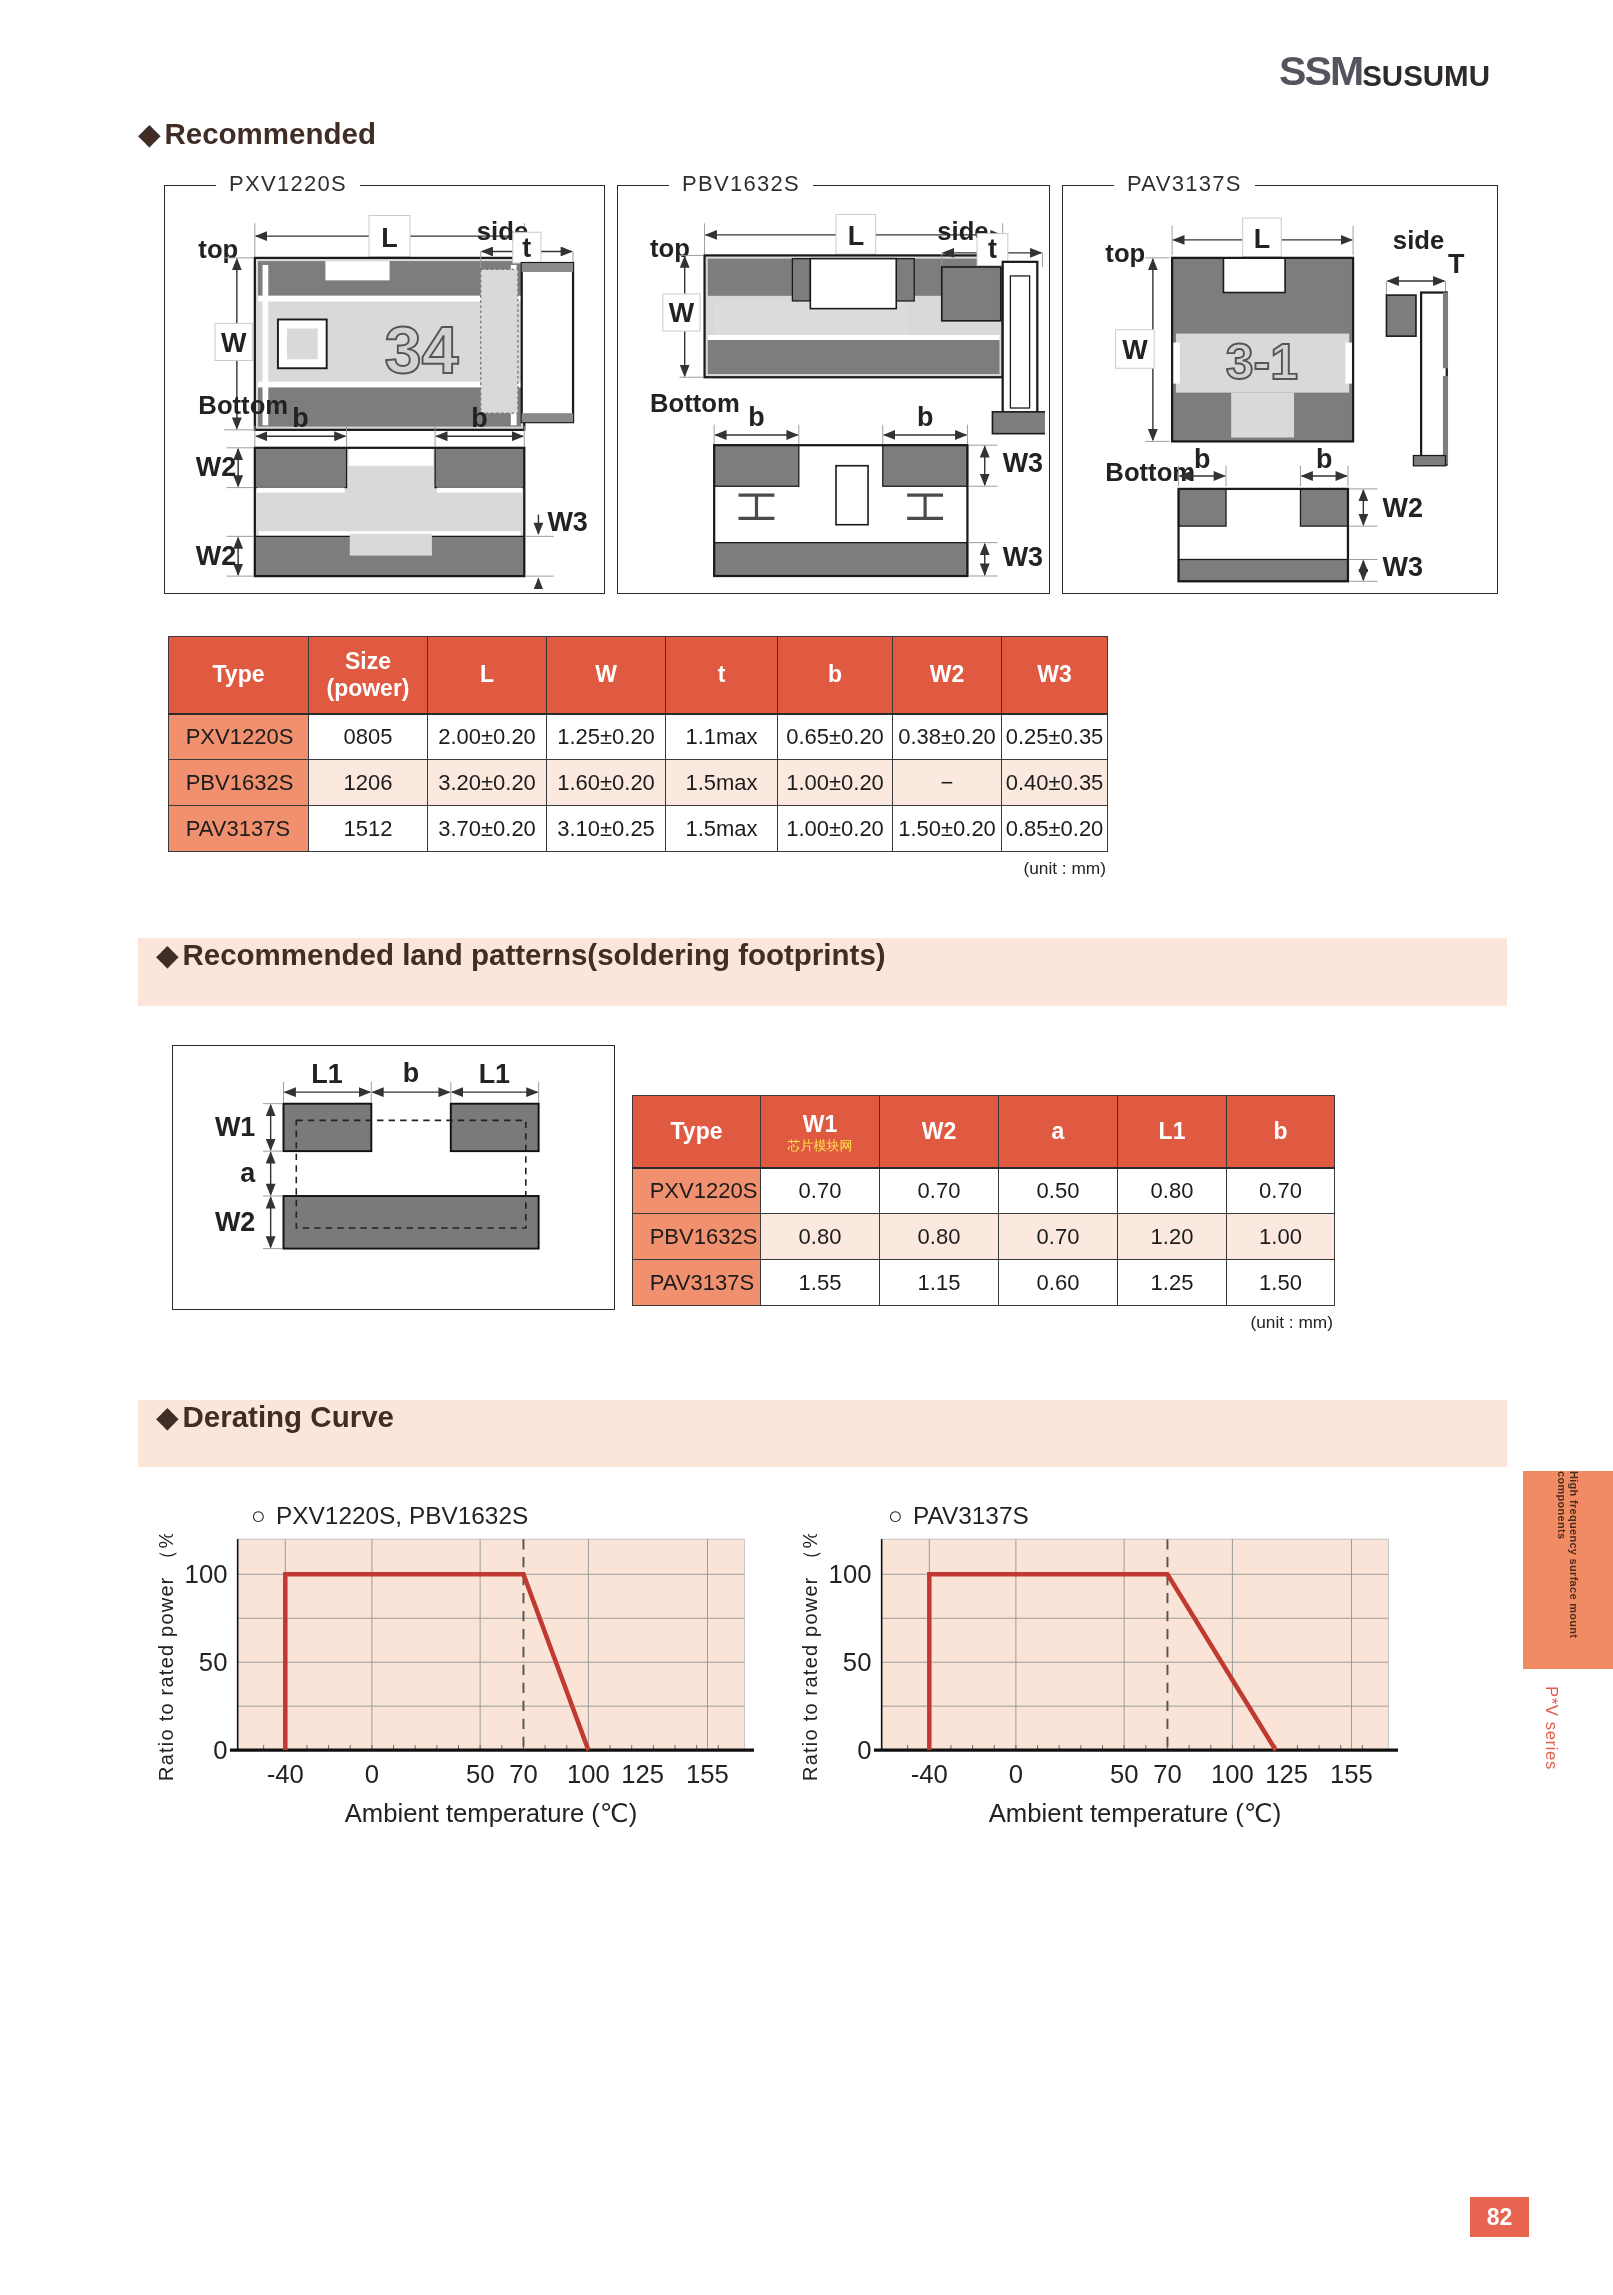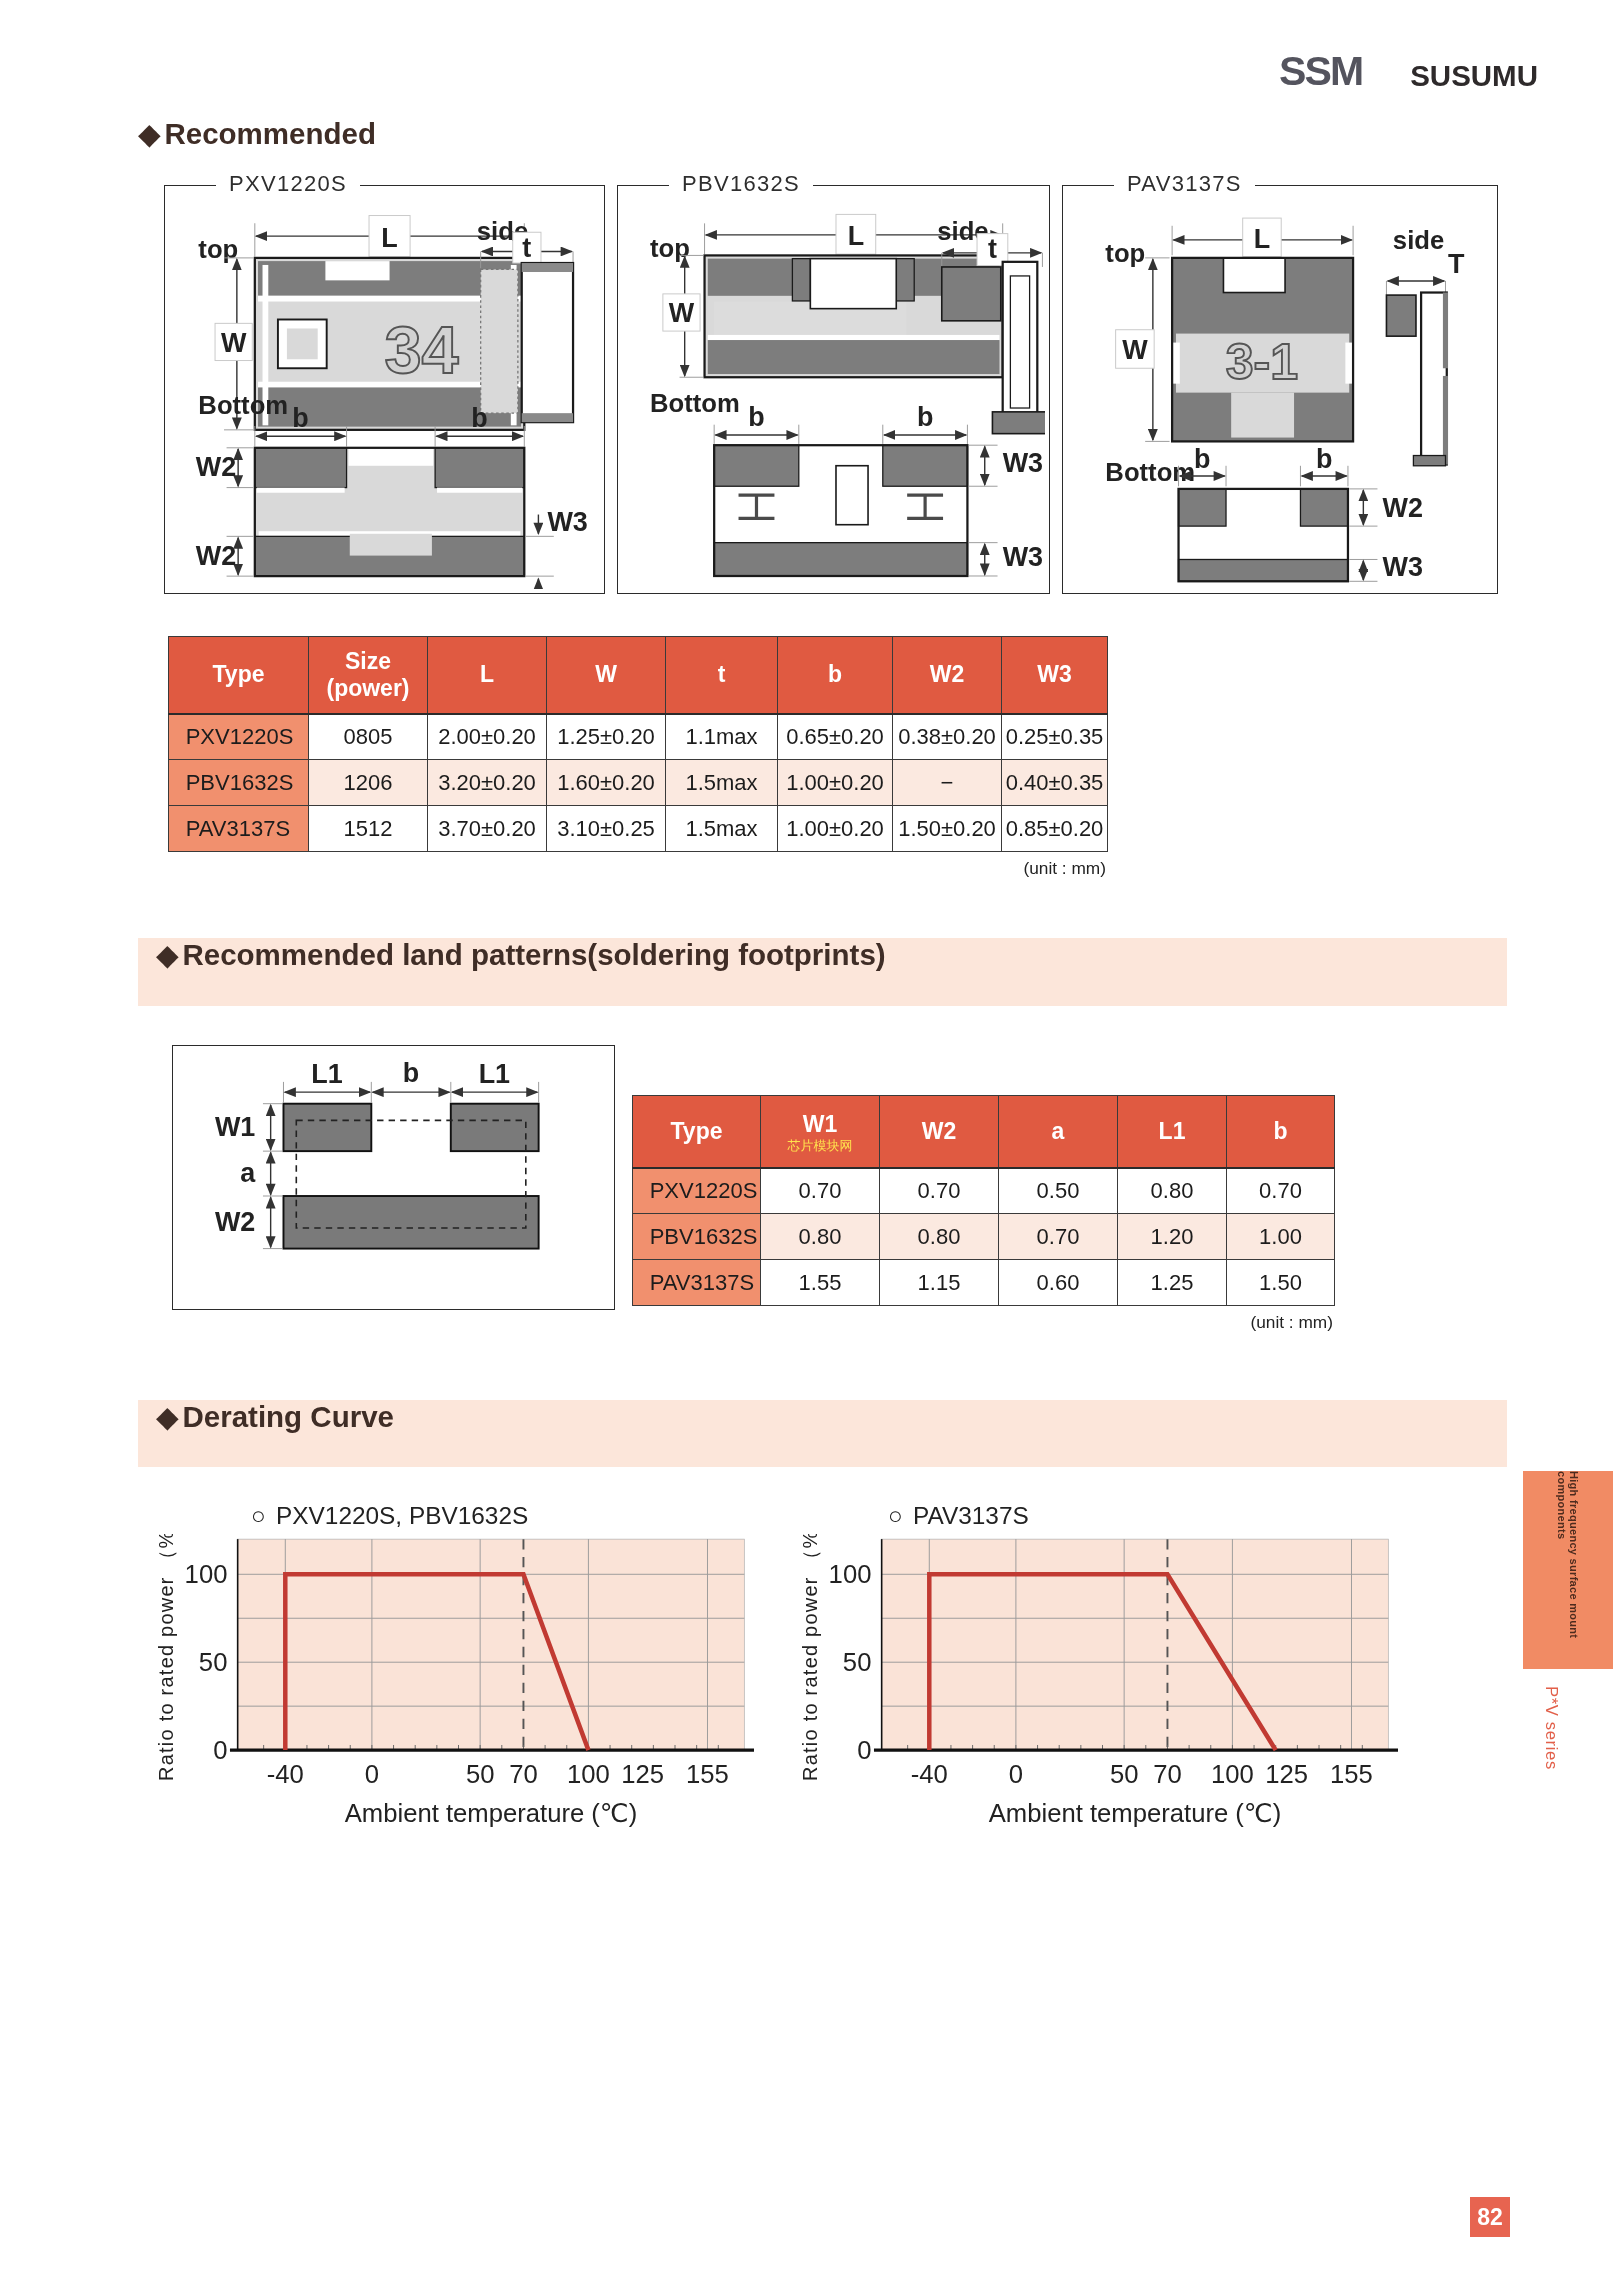--- a/index.html
+++ b/index.html
@@ -1,21 +1,21 @@
 <!DOCTYPE html>
 <html style="font-size:10.3px"><head>
 <meta charset="utf-8">
 <style>
   html,body{margin:0;padding:0;background:#888;}
   .page{position:relative;width:1614px;height:2295px;background:#ffffff;
         font-family:"Liberation Sans","DejaVu Sans",sans-serif;color:#1c1c1c;overflow:hidden;}
   .abs{position:absolute;}
 
   
-  .logo{display:flex;align-items:flex-end;gap:48px;}
+  .logo{display:flex;align-items:flex-end;}
   .ssm{position:relative;font-size:41px;font-weight:800;letter-spacing:-1.9px;color:#54545e;line-height:1;}
   .ssm-stripes{position:absolute;left:-1.3px;right:-1.3px;top:16.7px;height:22px;
 ardi    background:repeating-linear-gradient(180deg,transparent 0 3.2px,#ffffff 3.2px 5.8px);}
   .susumu{font-size:29.5px;font-weight:700;color:#2e2a2b;letter-spacing:0;line-height:1;margin-bottom:1.3px;}
 
   
   .sec-title{font-size:29.5px;font-weight:700;color:#3f2d26;white-space:nowrap;}
   .sec-title .dia{margin-right:3.8px;}
   .banner{background:#fce6da;display:flex;align-items:flex-start;padding-left:18px;box-sizing:border-box;}
 
@@ -553,18 +553,18 @@
       <text x="119" y="76.83333333333331" text-anchor="end" font-size="40" fill="#222">100</text>
       <text x="530" y="449" text-anchor="middle" font-size="40" fill="#222">Ambient temperature (℃)</text>
       <text x="34" y="172.5" text-anchor="middle" font-size="31" fill="#222" letter-spacing="2" transform="rotate(-90 34 172.5)">Ratio to rated power （%）</text>
     </svg>
 
   <div class="abs side-tab" style="left:1523px;top:1471px;width:90px;height:198px;">
     <span>High frequency surface mount components</span>
   </div>
   <div class="abs pv-series" style="left:1541px;top:1686px;height:115px;">P*V series</div>
 
-  <div class="abs pagenum" style="left:1470px;top:2197px;width:40px;height:40px;">
+  <div class="abs pagenum" style="left:1470px;top:2197px;width:59px;height:40px;">
     <span>82</span>
   </div>
 
 </div>
 
 
 </body></html>

